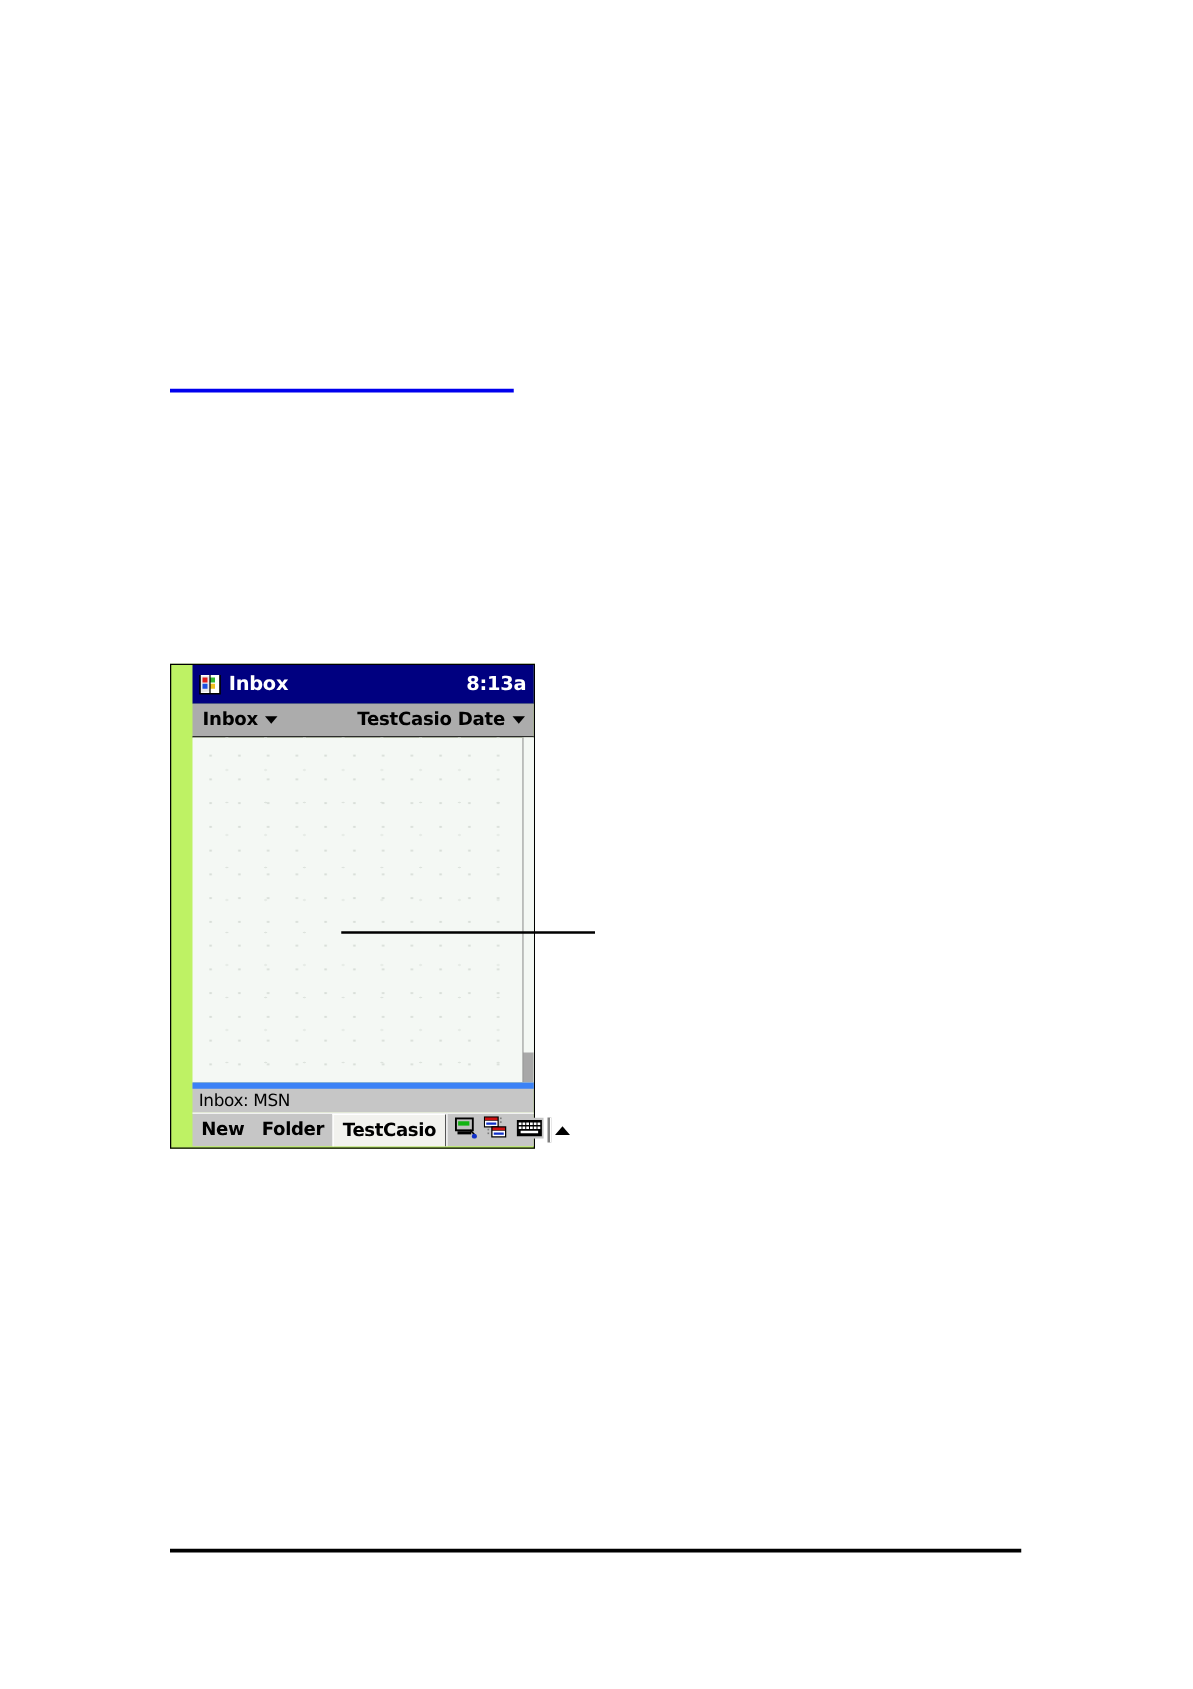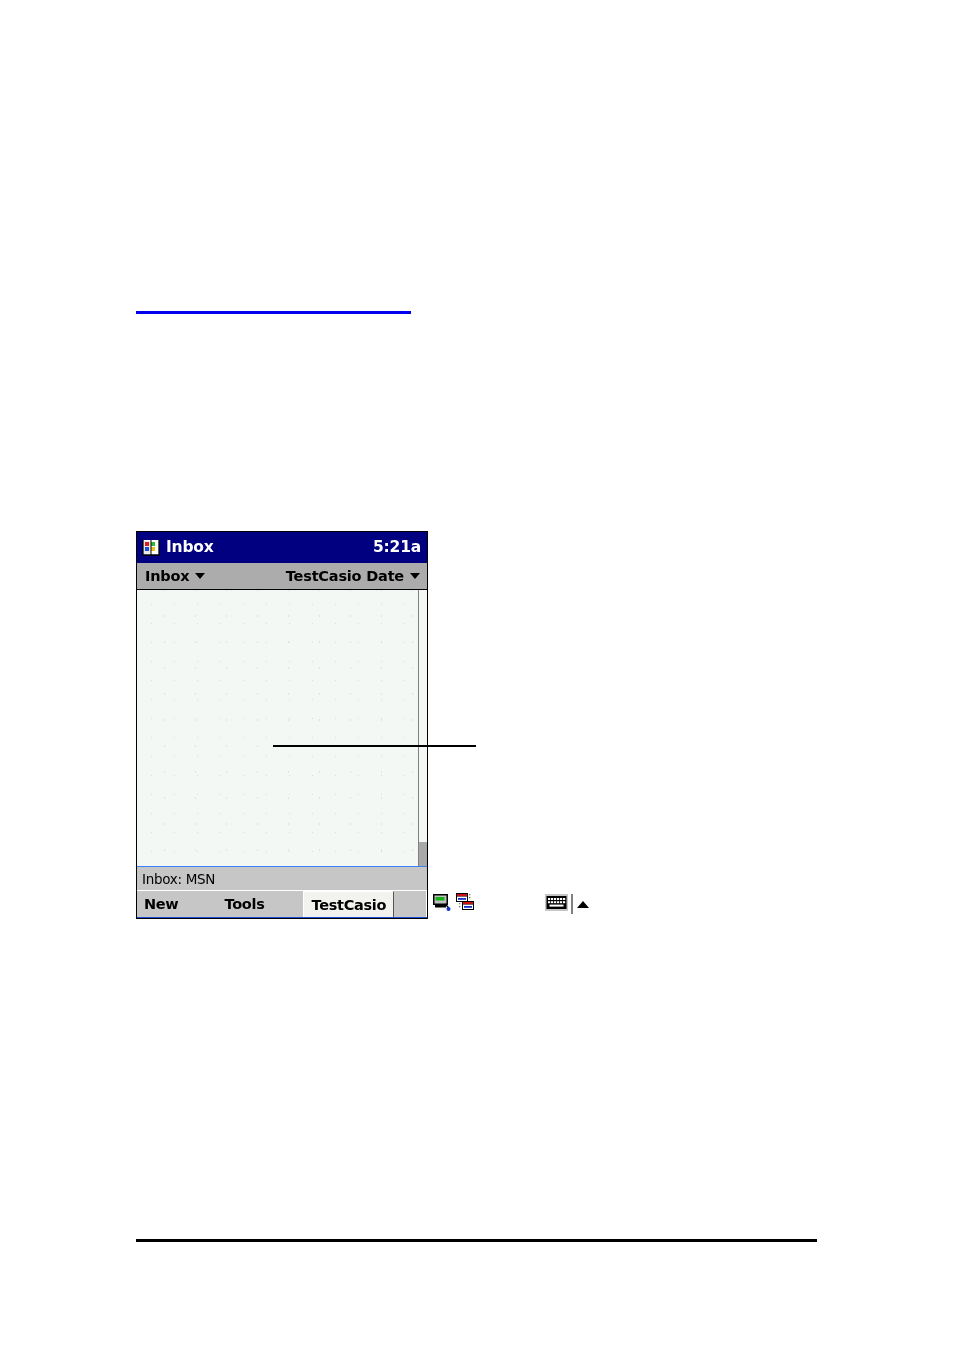--- a/index.html
+++ b/index.html
@@ -35,21 +35,22 @@
 
   
   #device {
     position: absolute;
     left: 136px;
     top: 531px;
     width: 292px;
     height: 388px;
     box-sizing: border-box;
     border: 1px solid #000000;
-    background: #1d4ed8;
+    background: #bef264;
+    padding-left: 17px;
   }
 
   
   .titlebar {
     position: relative;
     height: 31px;
     background: #000080;
     display: flex;
     align-items: center;
     padding: 0 6px 0 5px;
@@ -141,41 +142,40 @@
     left: 0; bottom: 0;
     width: 100%;
     height: 24px;
     background: #a8a8a8;
   }
 
   
   .statusbar {
     height: 24px;
     background: #c6c6c6;
-    border-top: 1px solid #3b82f6;
+    border-top: 5px solid #3b82f6;
     display: flex;
     align-items: center;
     padding-left: 5px;
     box-sizing: border-box;
     font-size: 13.5px;
     color: #000000;
     letter-spacing: -0.3px;
     position: relative;
   }
 
   
   .toolbar {
     height: 27px;
     background: #c6c6c6;
     border-top: 1px solid #ffffff;
     display: flex;
     align-items: stretch;
     box-sizing: border-box;
     position: relative;
-    gap: 32px;
   }
   .tb-menu {
     display: flex;
     align-items: center;
     font-size: 14.5px;
     font-weight: bold;
     letter-spacing: -0.3px;
     color: #000000;
     padding: 0 7px;
   }
@@ -280,21 +280,21 @@
         <path d="M2 3 L2 16 L9 15 L9 3 Z" fill="#e8e8e8"></path>
         <rect x="3" y="4" width="4" height="4" fill="#e01b1b"></rect>
         <rect x="3" y="9" width="4" height="4" fill="#1b4fe0"></rect>
         <rect x="9" y="4" width="4" height="4" fill="#2fb62f"></rect>
         <rect x="9" y="9" width="4" height="4" fill="#f0c020"></rect>
         <path d="M1 2 L1 17 L17 17 L17 2" fill="none" stroke="#000000" stroke-width="1.3"></path>
         <path d="M9 2 L9 17" stroke="#000000" stroke-width="1"></path>
       </svg>
     </span>
     <span class="title-text">Inbox</span>
-    <span class="clock">5:21a</span>
+    <span class="clock">8:13a</span>
   </div>
 
   <div class="cmdbar">
     <span class="cb-item">
       <span>Inbox</span>
       <span class="caret-down"></span>
     </span>
     <span class="cb-item cb-right">
       <span>TestCasio Date</span>
       <span class="caret-down"></span>
@@ -309,21 +309,21 @@
     </div>
 
   </div>
 
   <div class="statusbar">
     <span>Inbox: MSN</span>
   </div>
 
   <div class="toolbar">
     <span class="tb-menu">New</span>
-    <span class="tb-menu">Tools</span>
+    <span class="tb-menu">Folder</span>
     <span class="tb-menu active">TestCasio</span>
 
     <span class="tb-icons">
       <span>
         <svg width="20" height="18" viewBox="0 0 20 18">
           <rect x="1" y="1" width="15" height="11" fill="#000000"></rect>
           <rect x="2.5" y="2.5" width="12" height="8" fill="#c0c0c0"></rect>
           <rect x="3.5" y="4" width="9" height="3.5" fill="#12b312"></rect>
           <rect x="3" y="12" width="11" height="2.5" fill="#000000"></rect>
           <path d="M13 11 L16 14 L16 16" stroke="#000000" stroke-width="1.4" fill="none"></path>

